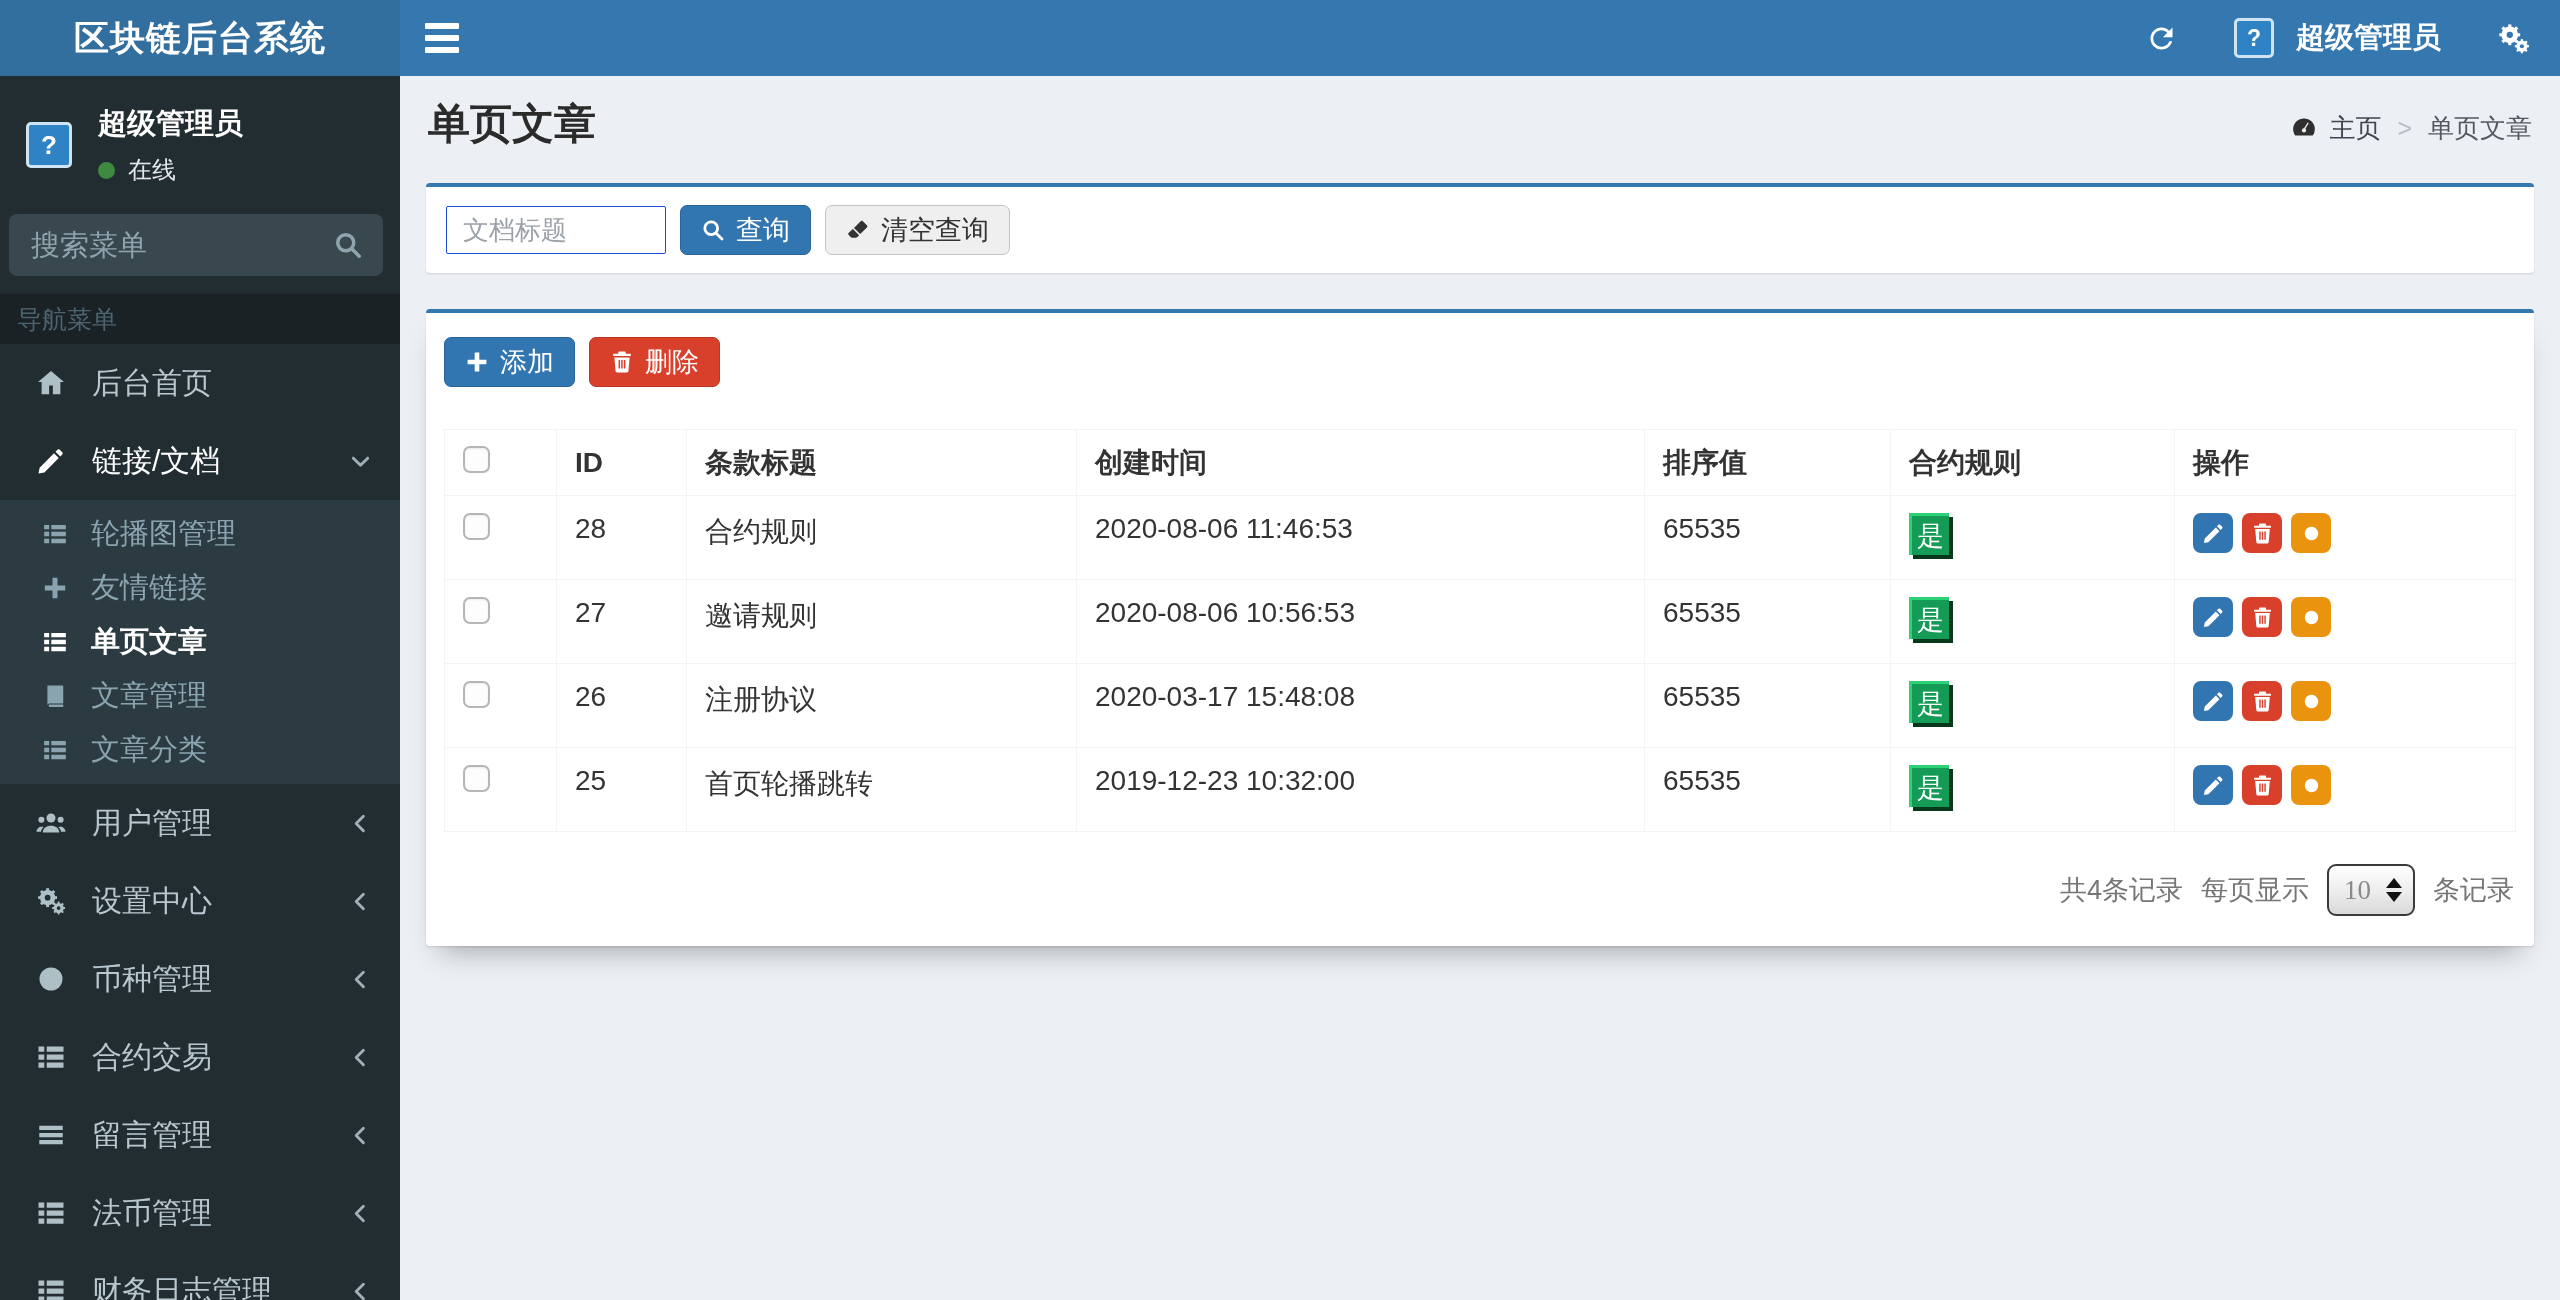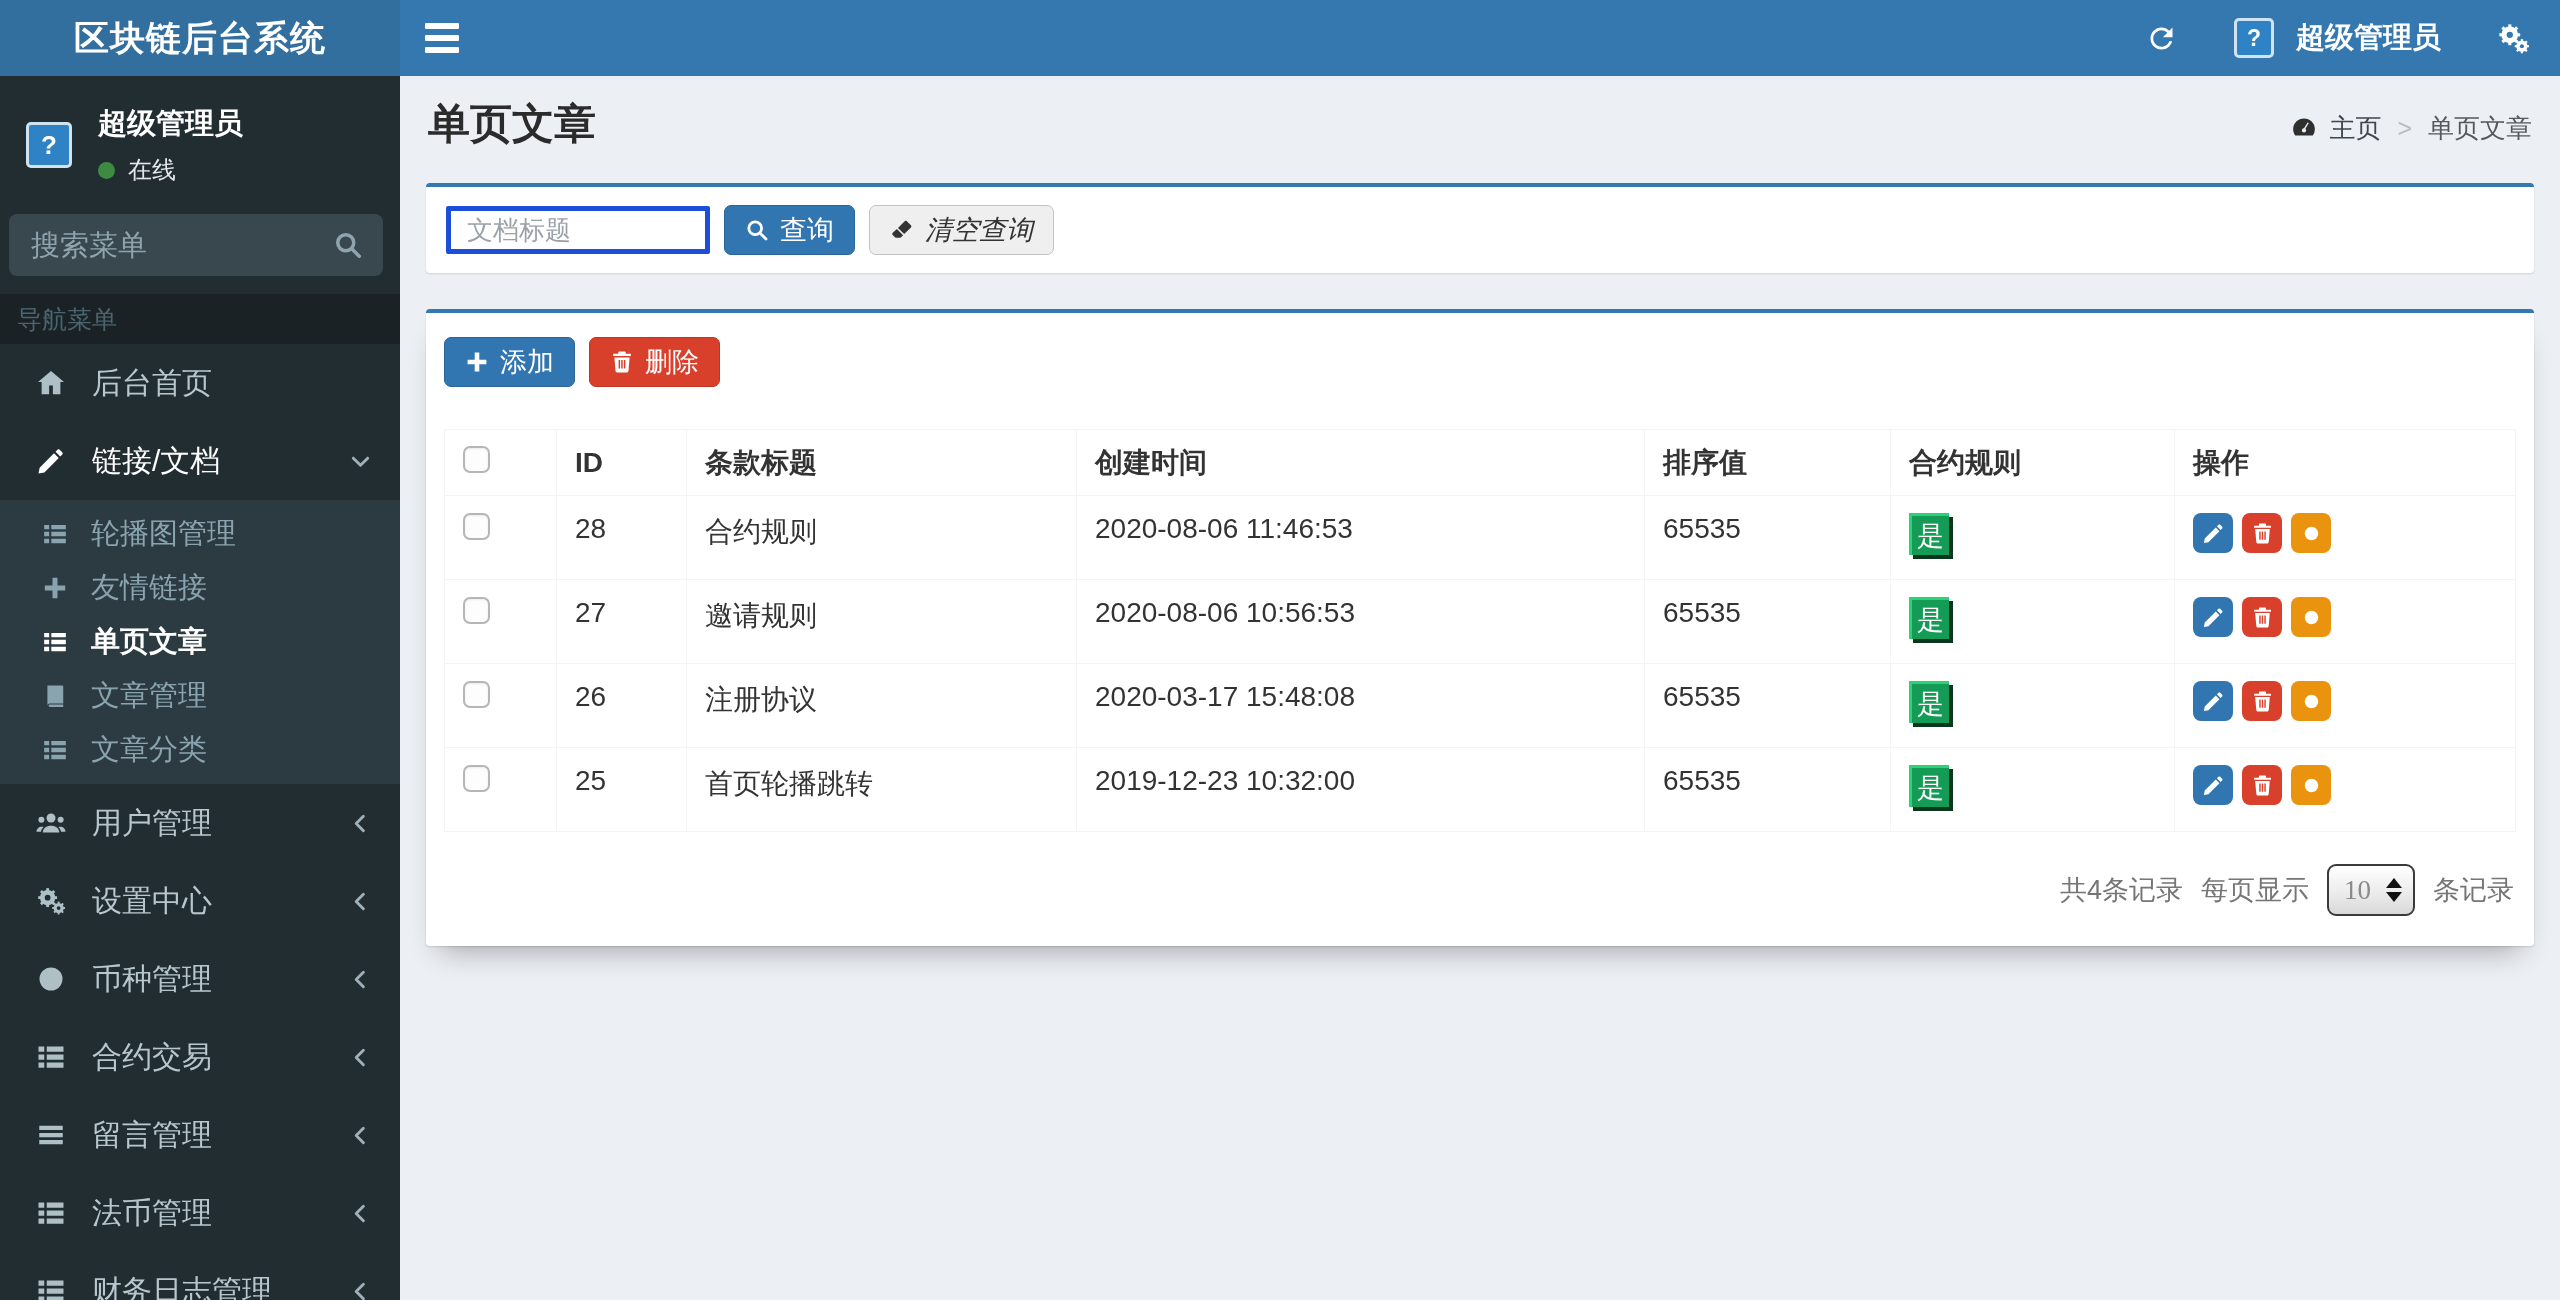--- a/index.html
+++ b/index.html
@@ -48,26 +48,26 @@
   .content-header{display:flex;justify-content:space-between;align-items:center;padding:24px 28px 0 28px;}
   h1{margin:0;font-size:42px;font-weight:600;color:#2b2b2b;line-height:48px;}
   .breadcrumb{display:flex;align-items:center;gap:11px;font-size:26px;color:#434a54;margin-top:8px;}
   .breadcrumb .bc-ico{font-size:28px;color:#2f2f2f;}
   .breadcrumb a{color:#3f4650;text-decoration:none;cursor:pointer;}
   .breadcrumb .sep{color:#b5bcc5;margin:0 5px;font-size:25px;}
   .breadcrumb .cur{color:#55595f;}
   .content{padding:35px 26px 0;}
   .box{background:#fff;border-top:4px solid #3578b0;border-radius:4px;box-shadow:0 1px 2px rgba(0,0,0,.12);}
   .box-filter{padding:18px 20px;display:flex;gap:14px;align-items:center;margin-bottom:36px;}
-  .filter-input{width:264px;height:48px;border:5px solid #1d4ed8;border-radius:2px;font-size:26px;padding:0 16px;color:#333;outline:none;}
+  .filter-input{width:220px;height:48px;border:1px solid #1d4ed8;border-radius:2px;font-size:26px;padding:0 16px;color:#333;outline:none;}
   .filter-input::placeholder{color:#9aa1a8;}
   .btn{height:50px;display:inline-flex;align-items:center;gap:11px;padding:0 20px;font-size:27px;border-radius:7px;cursor:pointer;font-family:inherit;}
   .btn .ico{font-size:24px;}
   .btn-primary{background:#3276b1;border:1px solid #2a659a;color:#fff;align-items:center;}
-  .btn-default{background:#efefef;border:1px solid #c3c3c3;color:#333;font-style:italic;}
+  .btn-default{background:#efefef;border:1px solid #c3c3c3;color:#333;}
   .btn-danger{background:#d9402c;border:1px solid #bc3623;color:#fff;}
   .box-table{padding:24px 18px 0;box-shadow:0 1px 2px rgba(0,0,0,.12),0 18px 28px -14px rgba(0,0,0,.33);}
   .toolbar{display:flex;gap:14px;margin-bottom:42px;}
   .grid{width:100%;border-collapse:collapse;table-layout:fixed;}
   .grid th,.grid td{border:1px solid #f4f4f4;text-align:left;vertical-align:top;padding:17px 18px;font-size:28px;color:#333;}
   .grid thead th{font-weight:700;height:66px;vertical-align:middle;padding-top:0;padding-bottom:0;}
   .grid tbody td{height:84px;}
   input[type=checkbox]{appearance:none;-webkit-appearance:none;width:27px;height:27px;border:2px solid #b6b6b6;border-radius:7px;background:#fdfdfd;margin:0;cursor:pointer;box-shadow:inset 0 1px 2px rgba(0,0,0,.08);}
   .badge-yes{display:inline-flex;align-items:center;justify-content:center;width:40px;height:42px;background:#149c57;color:#fff;font-size:27px;border-top:3px solid #2bd376;border-left:3px solid #2bd376;box-shadow:4px 4px 0 0 #08371c;cursor:pointer;}
   .act{width:40px;height:40px;border-radius:8px;border:0;display:inline-flex;align-items:center;justify-content:center;color:#fff;cursor:pointer;margin-right:9px;padding:0;}

